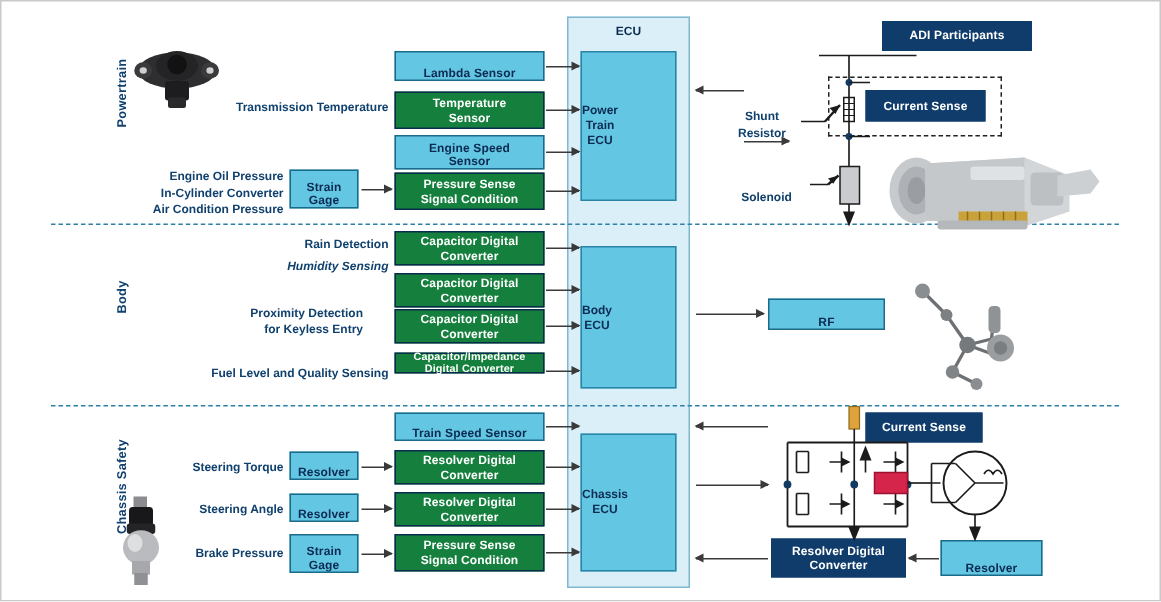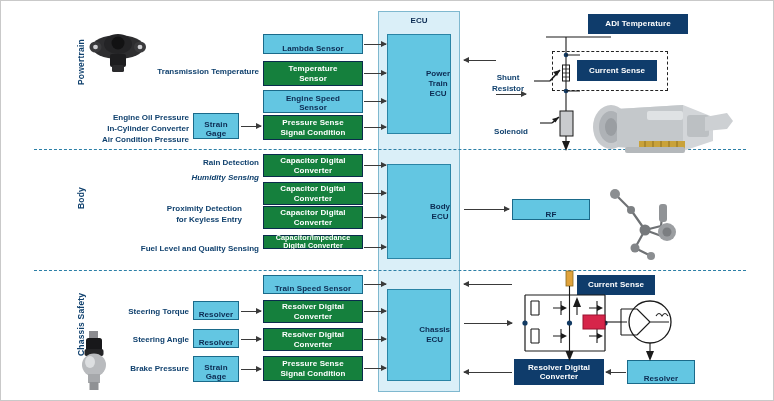--- a/index.html
+++ b/index.html
@@ -24,21 +24,21 @@
   #ecu-panel{
     left:377px;top:10px;width:82px;height:381px;
     background:#daeff8;border:1px solid #7fb8cf;
   }
   #ecu-panel-label{
     position:absolute;left:0;top:4px;width:100%;text-align:center;
     font-size:8px;font-weight:bold;color:#0c2b52;
   }
   .ecu-inner{
     left:386px;width:64px;
-    display:flex;align-items:center;justify-content:flex-end;text-align:center;
+    display:flex;align-items:center;justify-content:flex-start;text-align:center;
     font-size:8px;font-weight:bold;line-height:1.25;color:#0c2b52;
     background:#63c6e2;border:1px solid #2a84a5;
   }
 
   
   .sec-label{
     writing-mode:vertical-rl;transform:rotate(180deg);
     font-size:8.5px;font-weight:bold;color:#10416e;
     display:flex;align-items:center;justify-content:center;
     letter-spacing:.2px;white-space:nowrap;
@@ -260,21 +260,21 @@
   <div class="abs arrow-r" style="left:240px;top:368px;width:20px;"></div>
   <div class="abs box navy" style="left:262px;top:355px;width:100px;height:25px;">
     <div>
       <div>Pressure Sense</div>
       <div>Signal Condition</div>
     </div>
   </div>
   <div class="abs arrow-r" style="left:363px;top:367px;width:22px;"></div>
 
   <div class="abs box navy-solid" style="left:587px;top:13px;width:100px;height:20px;">
-    <div>ADI Temperature</div>
+    <div>ADI Participants</div>
   </div>
 
   <div class="abs arrow-l" style="left:463px;top:59px;width:32px;"></div>
   <div class="abs cap c" style="left:485px;top:72px;width:44px;">
     <div>Shunt</div>
     <div>Resistor</div>
   </div>
   <div class="abs arrow-r" style="left:495px;top:93px;width:30px;"></div>
   <div class="abs cap l" style="left:487px;top:126px;width:46px;">Solenoid</div>
 

